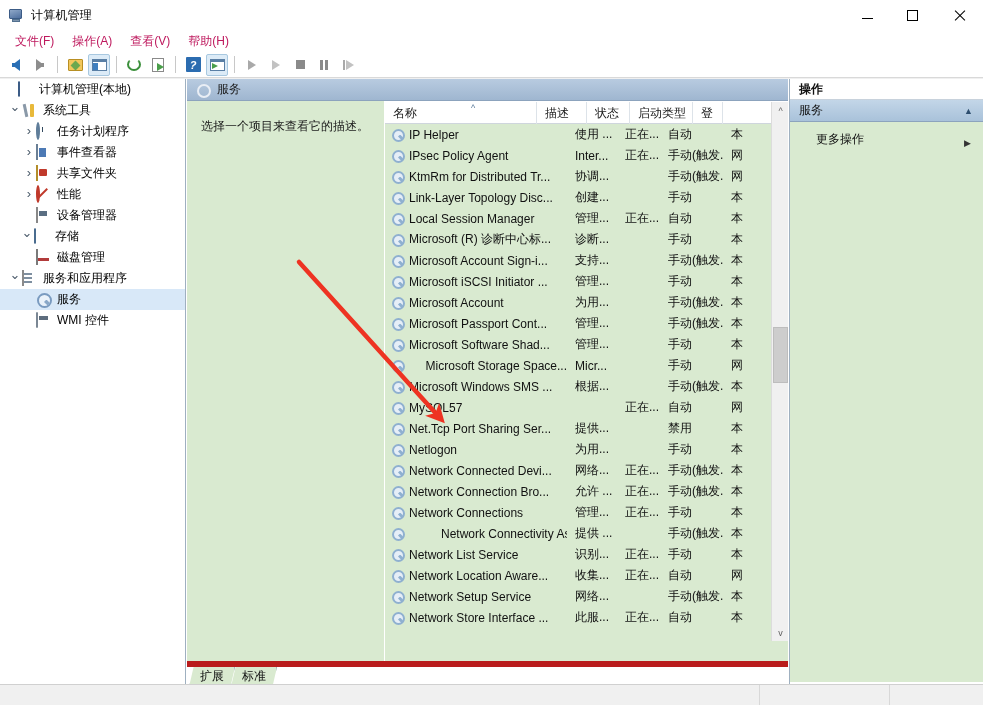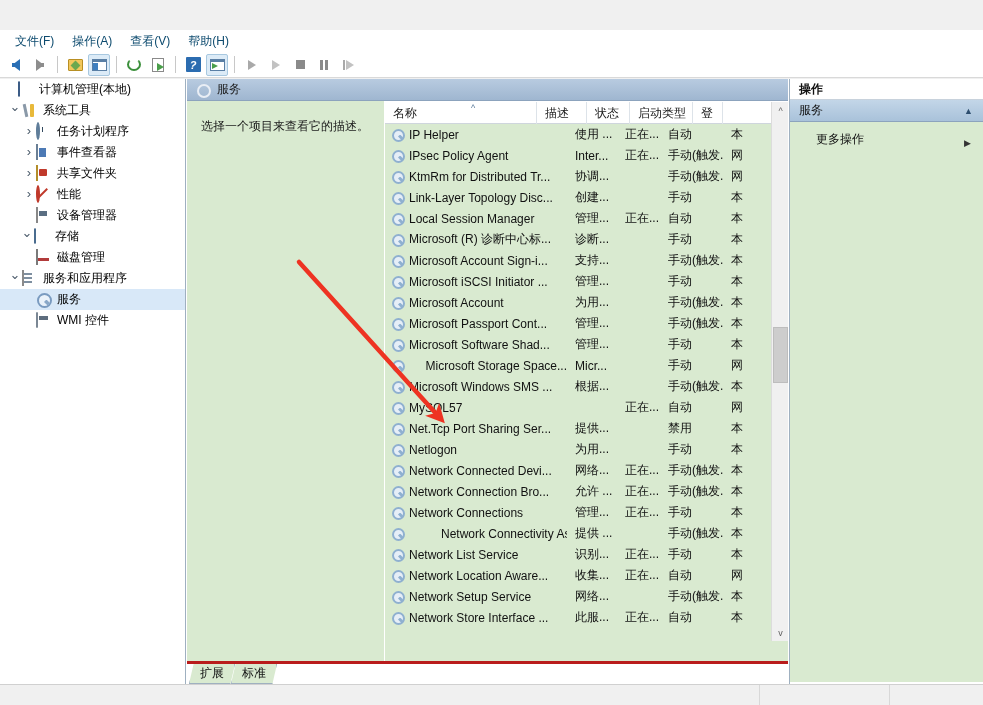--- a/index.html
+++ b/index.html
@@ -47,21 +47,21 @@
   }
   .glyph-x:before { transform:rotate(45deg); }
   .glyph-x:after  { transform:rotate(-45deg); }
 
   
   .menubar {
     position:absolute; left:0; top:30px; width:983px; height:22px;
     background:#ffffff; display:flex; align-items:center; padding-left:6px;
   }
   .menu-item {
-    font-size:12px; padding:2px 9px; color:#0c4a6e; white-space:nowrap; cursor:default;
+    font-size:12px; padding:2px 9px; color:#be185d; white-space:nowrap; cursor:default;
   }
 
   
   .toolbar {
     position:absolute; left:0; top:52px; width:983px; height:26px;
     background:#ffffff; display:flex; align-items:center; padding-left:4px;
     border-bottom:1px solid #d9d9d9;
   }
   .tb {
     width:22px; height:22px; margin:0 1px; position:relative;
@@ -224,21 +224,21 @@
     background:#f0f0f0; border-top:1px solid #dcdcdc;
   }
   .hs-btn { position:absolute; top:0; width:17px;height:17px;display:flex;align-items:center;justify-content:center;font-size:9px;color:#606060;}
   .hs-btn.l { left:8px; }
   .hs-btn.r { right:4px; }
   .hs-thumb { position:absolute; left:27px; top:1px; width:320px; height:15px; background:#cdcdcd; border:1px solid #bdbdbd; }
 
   
   .tabstrip {
     position:absolute; left:0; top:582px; width:601px; height:23px;
-    background:#ffffff; border-top:3px solid #b91c1c; display:flex; align-items:flex-start;
+    background:#ffffff; border-top:6px solid #b91c1c; display:flex; align-items:flex-start;
     padding-left:2px;
   }
   .vtab {
     height:20px; padding:0 10px; font-size:12px; color:#111;
     background:#d9ead0; display:flex; align-items:center;
     clip-path:polygon(10% 0,100% 0,90% 100%,0 100%);
     margin-right:-4px; border:1px solid #9fb0c0; border-top:none;
   }
 
   
@@ -273,20 +273,38 @@
   .sb-seg { height:21px; border-right:1px solid #d8d8d8; }
 
   
   .annot { position:absolute; left:0; top:0; width:983px; height:705px; pointer-events:none; }
 </style>
 </head>
 <body>
 
 <div class="app">
 
+  <div class="titlebar">
+    <div class="title-icon">
+      <div class="mon"></div>
+        <div class="base"></div>
+    </div>
+    <div class="title-text">计算机管理</div>
+    <div class="win-btns">
+      <div class="win-btn">
+          <i class="glyph-min"></i>
+        </div>
+      <div class="win-btn">
+          <i class="glyph-max"></i>
+        </div>
+      <div class="win-btn close-b">
+          <i class="glyph-x"></i>
+        </div>
+    </div>
+  </div>
 
   <div class="menubar">
     <div class="menu-item">文件(F)</div>
     <div class="menu-item">操作(A)</div>
     <div class="menu-item">查看(V)</div>
     <div class="menu-item">帮助(H)</div>
   </div>
 
   <div class="toolbar">
     <div class="tb">

